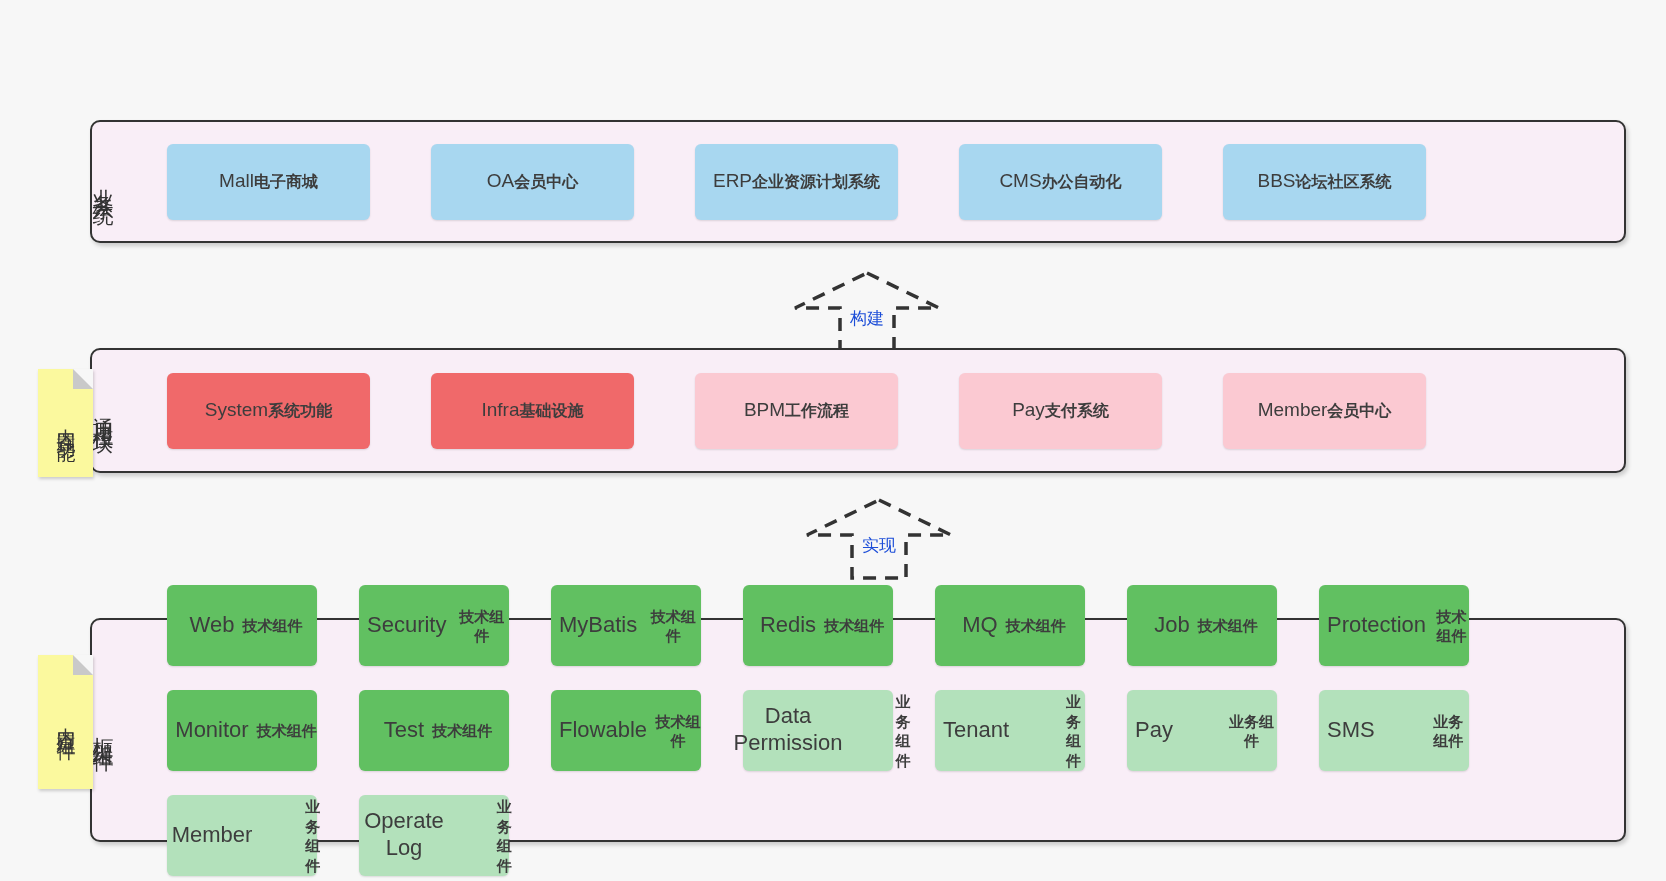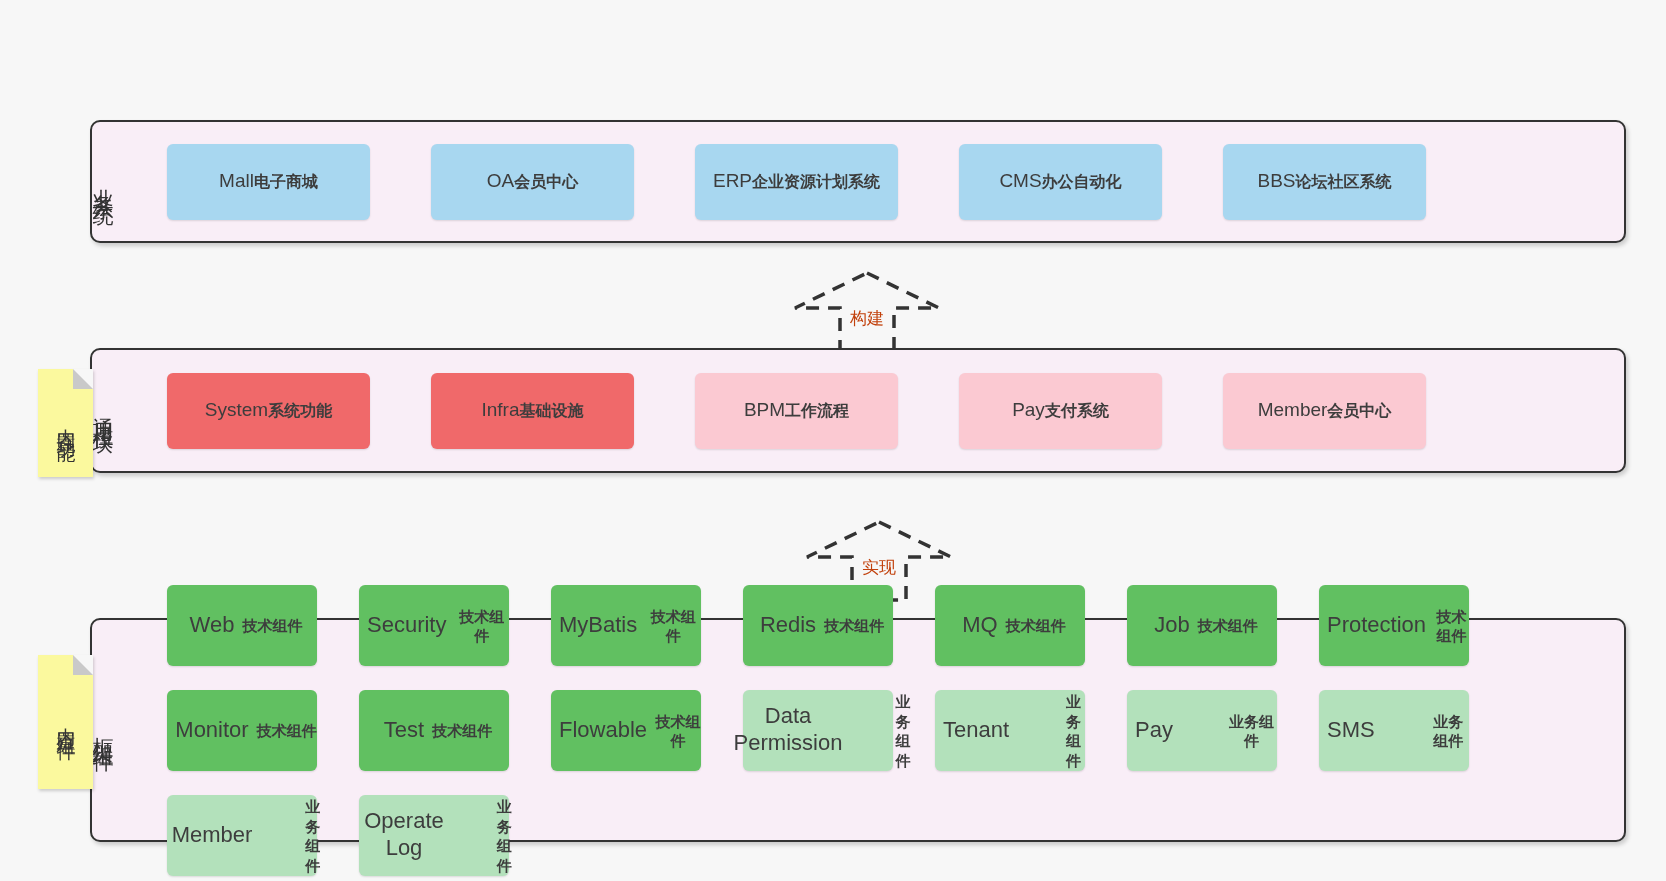--- a/index.html
+++ b/index.html
@@ -47,26 +47,26 @@
 
   .v-blue       { background: var(--blue, #a8d7f0); }
   .v-red        { background: var(--red, #f0696a); }
   .v-pink       { background: var(--pink, #fbc9d2); }
   .v-green      { background: var(--green, #61c061); }
   .v-lightgreen { background: var(--light-green, #b3e1bb); gap: 45px; }
 
   
   .arrow { position:absolute; width:150px; height:84px; }
   #arrow-build { left:792px; top:270px; }
-  #arrow-impl  { left:804px; top:519px; }
+  #arrow-impl  { left:804px; top:497px; }
   .arrow svg { display:block; }
   .arrow-label {
     position:absolute; left:50%; top:36px; transform:translateX(-50%);
     background: var(--page-bg, #f7f7f7);
-    padding:1px 4px; font-size:17px; color:#c2410c; white-space:nowrap;
+    padding:1px 4px; font-size:17px; color:#1d4ed8; white-space:nowrap;
   }
 
   
   .note {
     position:absolute; left:38px; width:55px;
     background: var(--note-yellow, #fbf99e);
     display:flex; align-items:center; justify-content:center;
     font-size:19px; color:#333;
     box-shadow:1px 2px 3px rgba(0,0,0,.18);
   }

